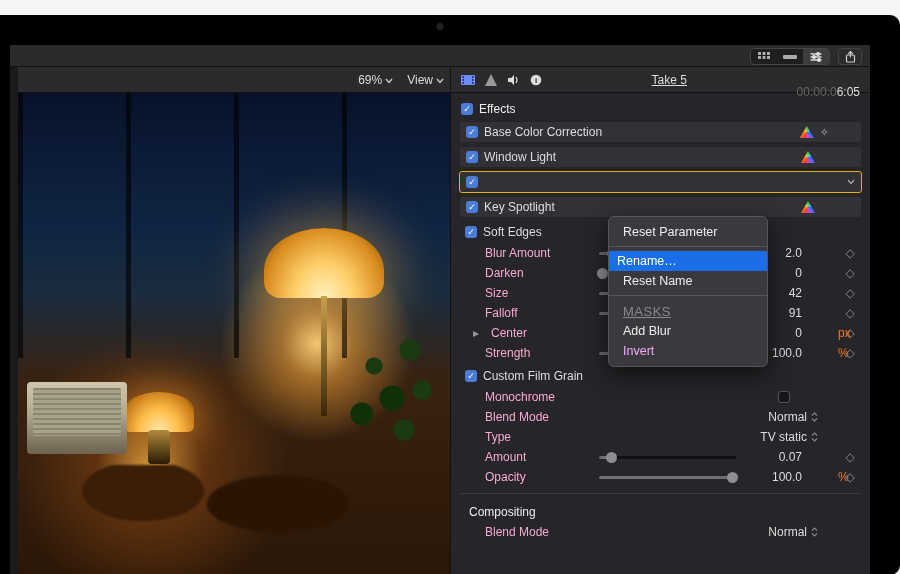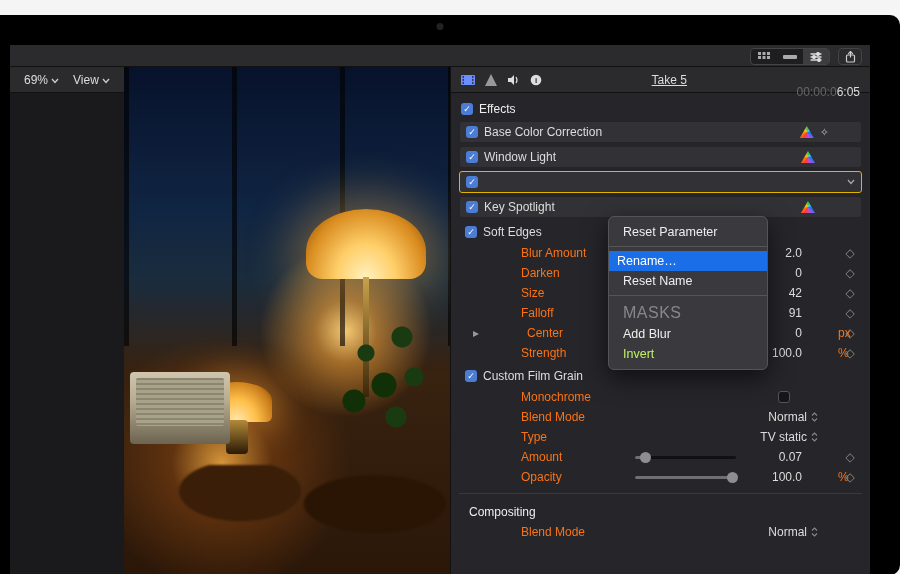--- a/index.html
+++ b/index.html
@@ -12,21 +12,21 @@
 
   
   .topstrip { position: absolute; top: 0; left: 0; right: 0; height: 22px; background: #2b2b2d; border-bottom: 1px solid #111; }
   .toolgroups { position: absolute; right: 8px; top: 3px; display: flex; gap: 8px; align-items: center; }
   .segmented { display: flex; background: #1e1e20; border: 1px solid #444; border-radius: 4px; height: 17px; overflow: hidden; }
   .segmented .seg { width: 26px; display: flex; align-items: center; justify-content: center; color: #aaa; font-size: 10px; }
   .segmented .seg.active { background: #3d3d40; color: #dcdcdc; }
   .sharebtn { width: 24px; height: 17px; display: flex; align-items: center; justify-content: center; border: 1px solid #444; border-radius: 4px; background: #2b2b2d; }
 
   
-  .leftpane { position: absolute; top: 22px; bottom: 0; left: 0; width: 440px; background: #1a1a1c; display: flex; flex-direction: row; }
+  .leftpane { position: absolute; top: 22px; bottom: 0; left: 8px; width: 440px; background: #1a1a1c; display: flex; flex-direction: column; }
   .viewer-bar { height: 26px; background: #2b2b2d; display: flex; align-items: center; justify-content: flex-end; gap: 14px; padding: 0 14px; color: #ddd; border-bottom: 1px solid #111;}
   .viewer-bar .vitem { display: flex; align-items: center; gap: 3px; }
   .viewer { flex: 1; position: relative; overflow: hidden; background: #000; }
 
   
   .scene { position: absolute; inset: 0; background:
       radial-gradient(circle at 68% 52%, rgba(255,210,120,0.95) 0%, rgba(255,170,60,0.55) 9%, rgba(90,50,10,0) 25%),
       radial-gradient(circle at 30% 78%, rgba(255,180,70,0.8) 0%, rgba(180,90,20,0.35) 11%, rgba(0,0,0,0) 28%),
       linear-gradient(180deg, #07122b 0%, #102543 28%, #1a2c3d 42%, #382210 60%, #2b1708 100%);
   }
@@ -67,42 +67,42 @@
   .section-head { display: flex; align-items: center; gap: 6px; padding: 3px 10px 5px; color: #eee; font-size: 12px; }
   .cb { width:12px; height:12px; border-radius:3px; background:#4c7dd6; display:inline-flex; align-items:center; justify-content:center; color:#fff; font-size:9px; flex-shrink:0; }
 
   .effects { padding: 0 8px; }
   .effect-row { display:flex; align-items:center; height:22px; padding: 0 6px; background:#323236; border:1px solid #252528; border-radius:3px; margin-bottom:3px; gap:6px; position:relative; }
   .effect-row.selected { outline: 1.5px solid #e1b400; outline-offset: -1px; }
   .effect-row .name { flex:1; color:#ddd; }
   .wand { color:#bbb; font-size:11px; }
 
   .param { display:flex; align-items:center; height:20px; padding: 0 6px 0 26px; gap:6px; }
-  .param .plabel { width: 100px; color:#f97316;margin-left:36px; }
+  .param .plabel { width: 100px; color:#f9a8d4; }
   .param .slider { flex:1; height: 3px; background:#111; border-radius:2px; position:relative; margin: 0 8px; }
   .param .slider .knob { position:absolute; top:-4px; width:11px; height:11px; border-radius:50%; background:#8d8d92; }
   .param .slider .fill { position:absolute; top:0; bottom:0; left:0; background:#6e6e74; border-radius:2px;}
   .param .val { width: 52px; text-align: right; color:#ddd; font-variant-numeric: tabular-nums; }
   .param .unit { width: 22px; color:#f97316;padding-left:30px; }
   .param .kf { width:12px; color:#888; text-align:center; }
   .disclose { color:#999; width:12px; display:inline-block; }
 
   .subhead { padding: 5px 10px 3px; color:#eee; }
 
   .select { display:inline-flex; align-items:center; gap:4px; color:#ddd; }
   .select .arr { color:#888; font-size:9px; }
   .cb-small { width:12px; height:12px; border-radius:3px; background:#17171a; border:1px solid #555; margin: 0 auto; }
 
   
   .ctxmenu { position:absolute; left: 598px; top: 171px; width: 160px; background:#3a3a3e; border:1px solid #555; border-radius:6px; padding:5px 0; box-shadow: 0 8px 24px rgba(0,0,0,0.6); z-index: 50; }
   .ctxmenu .mi { padding: 3px 14px; color:#eee; font-size:12.5px; }
   .ctxmenu .mi.hov { background:#1a6fe8; color:#fff;padding-left:8px; }
-  .ctxmenu .mi.dis { color:#bef264; }
+  .ctxmenu .mi.dis { color:#f0abfc; }
   .ctxmenu .sep { height:1px; background:#555; margin:4px 0; }
-  .ctxmenu .mh { padding: 4px 14px 2px; color:#888; font-size:16px; letter-spacing:0.5px; }
+  .ctxmenu .mh { padding: 4px 14px 2px; color:#888; font-size:13px; letter-spacing:0.5px;text-decoration:underline; }
 
   
   .rainbowtri { width:14px; height:12px; background: conic-gradient(from 210deg, #ff3b30, #ff9500, #ffcc00, #34c759, #5ac8fa, #007aff, #af52de, #ff3b30); clip-path: polygon(50% 0, 100% 100%, 0 100%); }
   
   svg { display:block; }
   .chev { display:inline-block; transform: translateY(1px); }
 </style>
 </head>
 <body>
 

